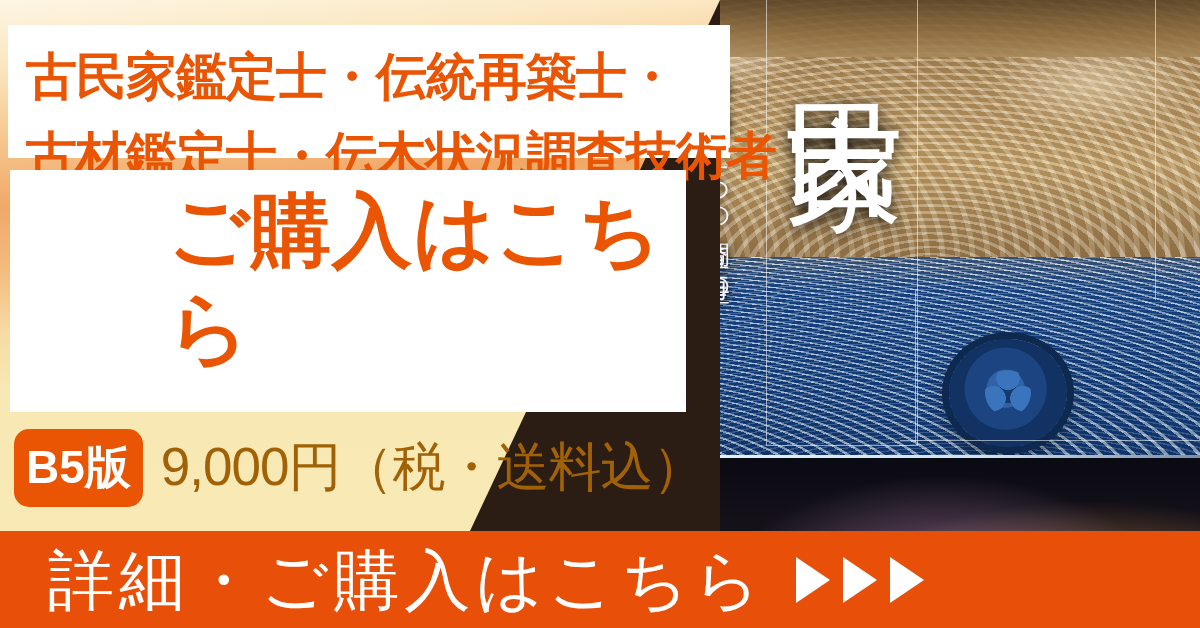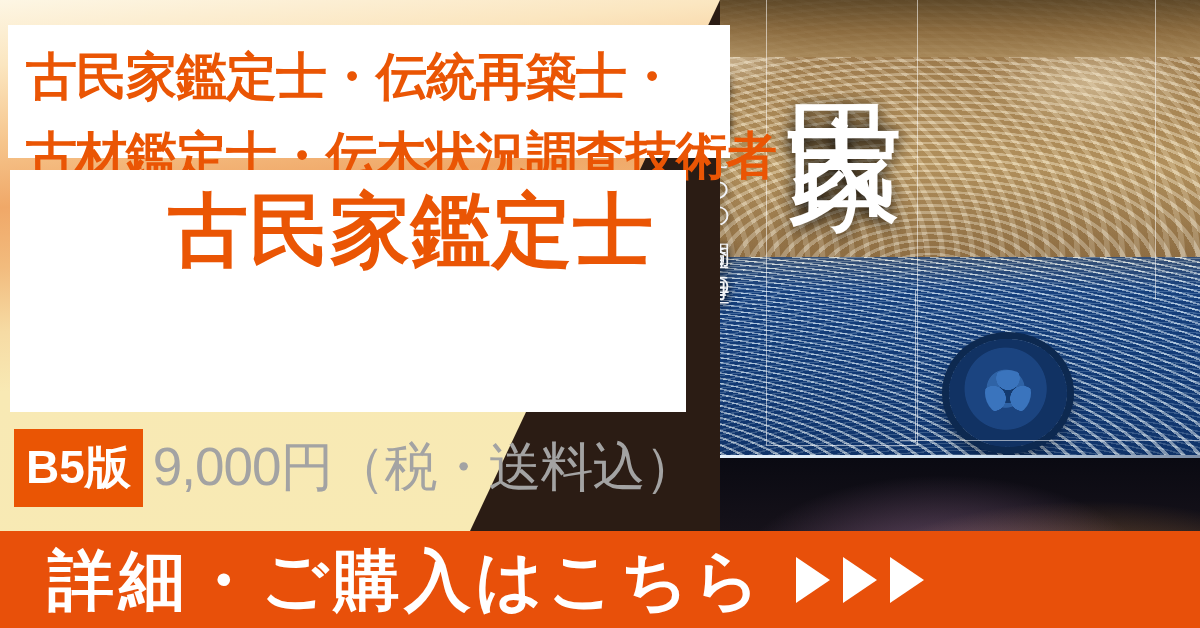--- a/index.html
+++ b/index.html
@@ -150,34 +150,34 @@
   }
   .maintitle .l1{padding-left:22px;}
   .maintitle .l2{padding-left:168px;margin-top:4px;}
 
   
   .pricerow{position:absolute;left:0;top:424px;height:88px;display:flex;align-items:center;}
   .badge{
     margin-left:14px;
     background:#ea5504;color:#fff;
     font-size:46px;font-weight:700;line-height:1;
-    padding:15px 12px 17px;letter-spacing:0;
+    padding:15px 12px 17px;letter-spacing:0;border-radius:15px;
   }
   .price{
-    margin-left:10px;color:#a3a3a3;
+    margin-left:18px;color:#a16207;
     font-size:53px;font-weight:400;letter-spacing:-1px;white-space:nowrap;
   }
 
   
   .cta{
     position:absolute;left:0;bottom:0;width:1200px;height:97px;
     background:#e8500a;display:flex;align-items:center;
   }
   .cta-text{
-    color:#fff;font-size:66px;font-weight:700;
+    color:#fff;font-size:66px;font-weight:400;
     letter-spacing:5px;margin-left:48px;white-space:nowrap;
     line-height:1;
   }
   .arrows{display:flex;gap:13px;margin-left:30px;align-items:center;}
   .arrows .tri{
     width:0;height:0;
     border-left:34px solid #fff;
     border-top:23px solid transparent;
     border-bottom:23px solid transparent;
   }
@@ -212,21 +212,21 @@
 
   <div class="card card-head">
     <div class="headline">
       <div>古民家鑑定士・伝統再築士・</div>
       <div>古材鑑定士・伝木状況調査技術者</div>
     </div>
   </div>
 
   <div class="card card-main"></div>
   <div class="maintitle">
-    <div class="l2">古民家鑑定士</div>
+    <div class="l2">ご購入はこちら</div>
   </div>
 
   <div class="pricerow">
     <div class="badge">B5版</div>
     <div class="price">9,000円（税・送料込）</div>
   </div>
 
   <div class="cta">
     <div class="cta-text">詳細・ご購入はこちら</div>
     <div class="arrows">

